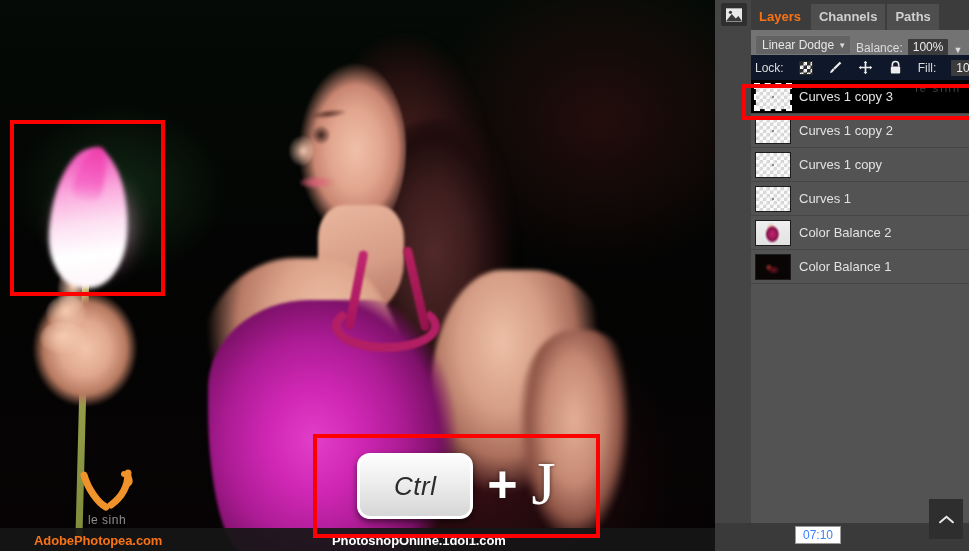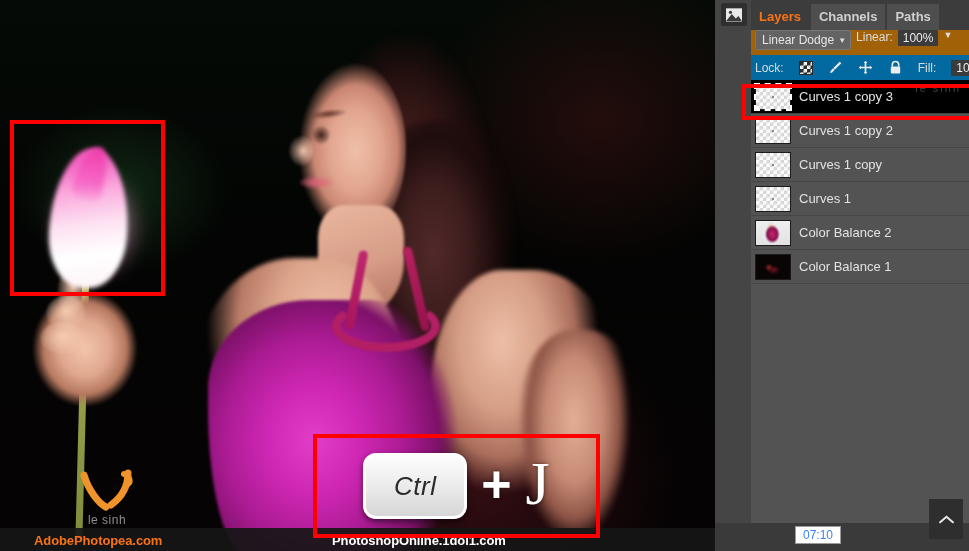--- a/index.html
+++ b/index.html
@@ -243,21 +243,21 @@
   
   .keyhint {
     position: absolute;
     left: 313px; top: 434px;
     width: 287px; height: 104px;
     display: flex; align-items: center; justify-content: center;
     gap: 14px;
     pointer-events: none;
   }
   .key-ctrl {
-    width: 104px; height: 66px;
+    width: 116px; height: 66px;
     background: linear-gradient(180deg, #fdfdfd 0%, #ededed 45%, #d6d6d6 100%);
     border: 3px solid #ffffff;
     border-radius: 13px;
     box-shadow: 0 3px 6px rgba(0,0,0,0.55);
     display: flex; align-items: center; justify-content: center;
     font-style: italic;
     font-size: 26px;
     color: #2b2b2b;
     letter-spacing: 0.5px;
   }
@@ -359,23 +359,23 @@
     background: #4e4e4e;
     margin-right: 2px;
   }
   .tab.active {
     background: #3c3c3c;
     color: #f97316;
   }
 
   .row-blend {
     height: 25px;
-    background: #a16207;
+    background: #737373;
     display: flex;
-    align-items: flex-start;
+    align-items: flex-end;
     padding: 0 4px;
     gap: 5px;
   }
   .blend-select {
     background: #636363;
     border: 1px solid #767676;
     border-radius: 2px;
     color: #e6e6e6;
     font-size: 12px;
     padding: 2px 16px 2px 6px;
@@ -394,21 +394,21 @@
     background: #3b3b3b;
     color: #ececec;
     font-size: 12px;
     padding: 1px 5px;
     border-radius: 1px;
   }
   .caret-static { font-size: 9px; color: #dcdcdc; }
 
   .row-lock {
     height: 25px;
-    background: #0369a1;
+    background: #0f172a;
     display: flex;
     align-items: center;
     padding: 0 4px;
     gap: 15px;
   }
   .lock-icon { width: 15px; height: 15px; display: flex; align-items: center; justify-content: center; }
   .checker {
     width: 14px; height: 14px;
     background-image:
       linear-gradient(45deg, #fff 25%, transparent 25%, transparent 75%, #fff 75%),
@@ -590,21 +590,21 @@
         <div class="tab active">Layers</div>
         <div class="tab">Channels</div>
         <div class="tab">Paths</div>
       </div>
 
       <div class="row-blend">
         <div class="blend-select">
           <span>Linear Dodge</span>
           <span class="caret">▼</span>
         </div>
-        <span class="lbl">Linear:</span>
+        <span class="lbl">Balance:</span>
         <span class="val-box">100%</span>
         <span class="caret-static">▼</span>
       </div>
 
       <div class="row-lock">
         <span class="lbl">Lock:</span>
         <span class="lock-icon">
           <span class="checker"></span>
         </span>
         <span class="lock-icon">

